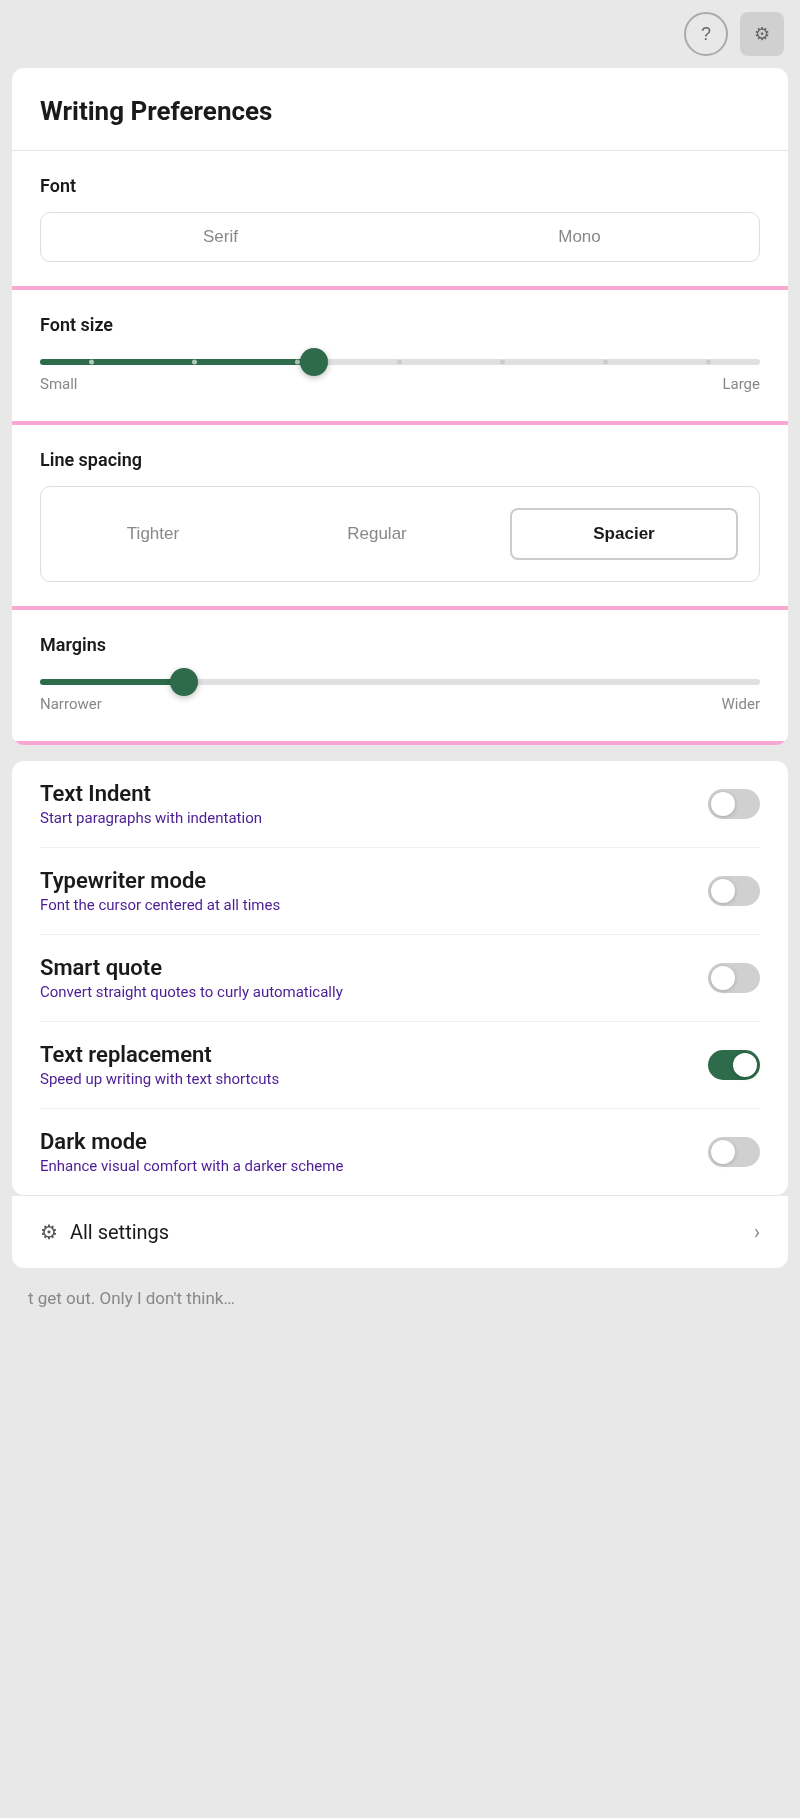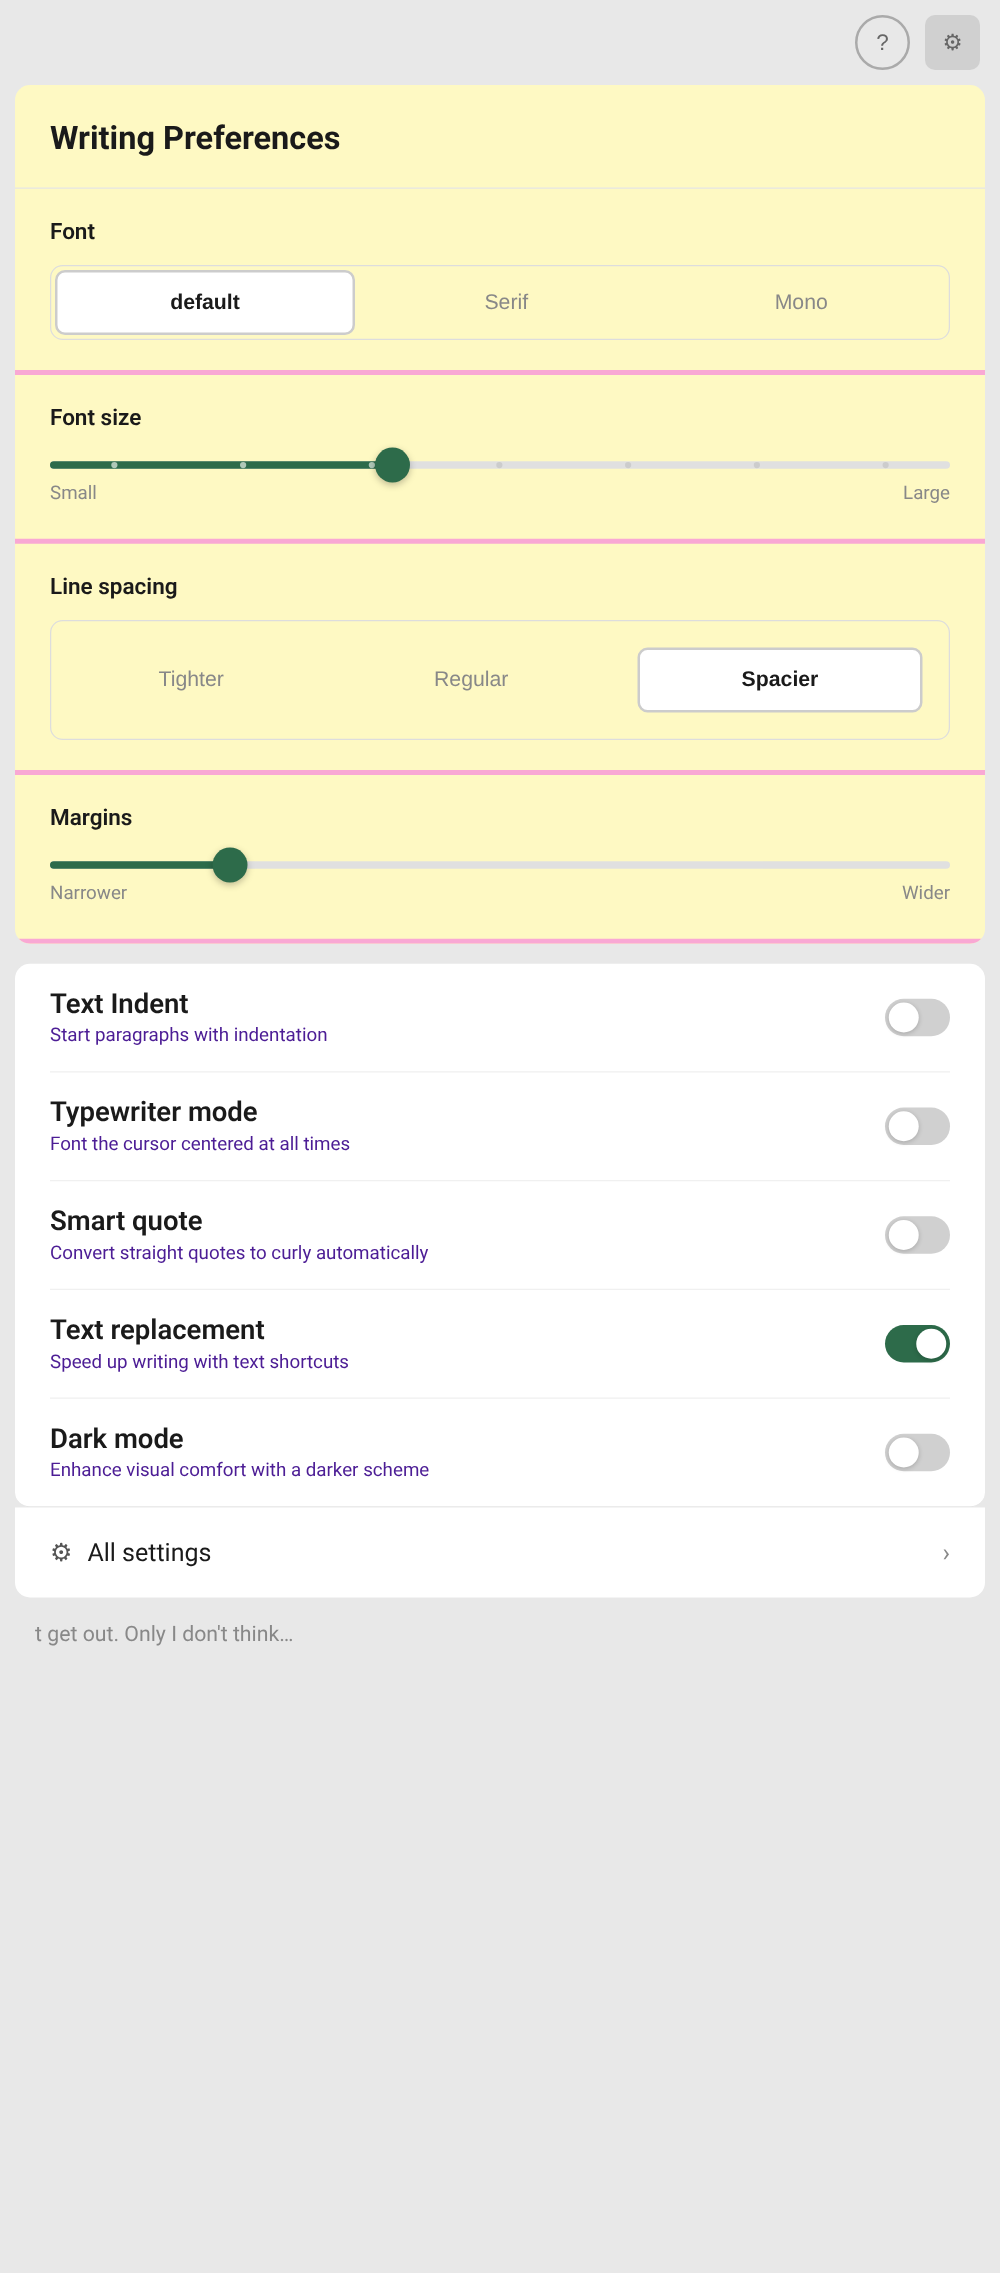--- a/index.html
+++ b/index.html
@@ -35,21 +35,21 @@
       color: #666;
     }
 
     .icon-btn.gear {
       border-radius: 8px;
       background: #d0d0d0;
       border: none;
     }
 
     .panel {
-      background: #fef9c3;
+      background: #ffffff;
       margin: 0 12px;
       border-radius: 12px;
       padding: 0;
       overflow: hidden;
     }
 
     .panel-header {
       padding: 28px 28px 24px 28px;
       border-bottom: 1px solid #e5e5e5;
     }
@@ -299,21 +299,20 @@
 
 <div class="panel">
 
   <div class="panel-header">
     <div class="panel-title">Writing Preferences</div>
   </div>
 
   <div class="section">
     <div class="section-label">Font</div>
     <div class="font-selector">
-      <button class="font-option active">default</button>
       <button class="font-option">Serif</button>
       <button class="font-option">Mono</button>
     </div>
   </div>
 
   <div class="section">
     <div class="section-label">Font size</div>
     <div class="slider-container">
       <div class="slider-track">
         <div class="slider-fill" style="width: 38%;"></div>

